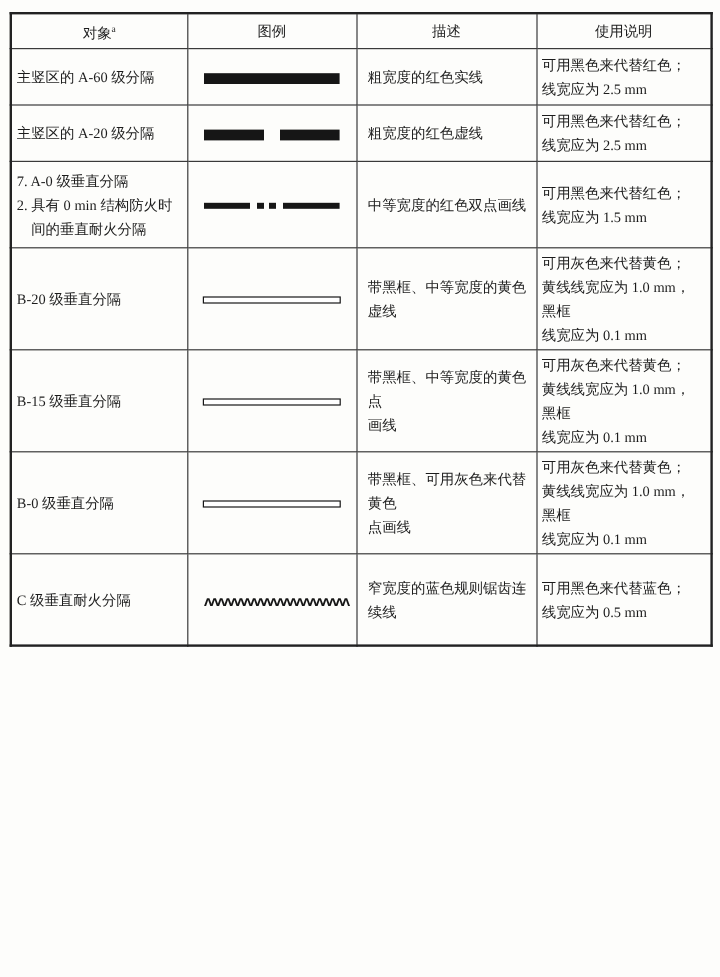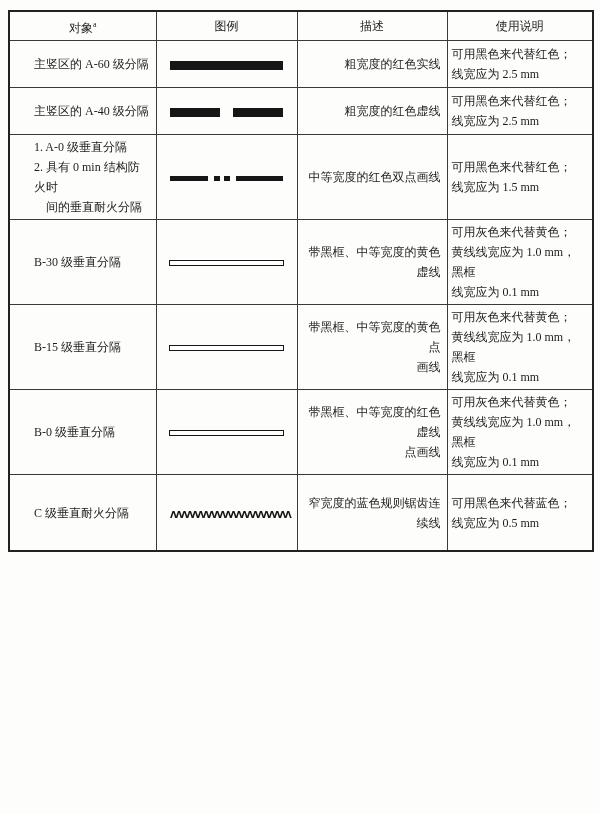--- a/index.html
+++ b/index.html
@@ -22,22 +22,22 @@
     border:1px solid #3a3a3a;
     font-size:12px;
     font-weight:normal;
     vertical-align:middle;
     padding:2px 6px;
     line-height:20px;
     overflow:hidden;
   }
   th{text-align:center;padding:2px 2px;}
   th sup{font-size:8px;vertical-align:super;}
-  td.c-obj{text-align:left;padding-left:24px;white-space:pre-wrap;}
-  td.c-desc{text-align:right;padding-left:9px;white-space:pre-wrap;}
+  td.c-obj{text-align:left;padding-left:4px;white-space:pre-wrap;}
+  td.c-desc{text-align:left;padding-left:9px;white-space:pre-wrap;}
   td.c-use{text-align:left;padding-left:4px;white-space:pre-wrap;margin-left:16px;}
   td.c-leg{text-align:center;padding:0;}
 
   
   tr.h24 td, tr.h24 th{height:24px;}
   tr.h42 td{height:42px;}
   tr.h44 td{height:44px;}
   tr.h77 td{height:77px;}
   tr.h67 td{height:67px;}
   tr.h45 td{height:45px;}
@@ -93,44 +93,44 @@
 
     <tr class="h42">
       <td class="c-obj">主竖区的 A-60 级分隔</td>
       <td class="c-leg"><span class="legend" data-legend="thick-solid"></span></td>
       <td class="c-desc">粗宽度的红色实线</td>
       <td class="c-use">可用黑色来代替红色；
 线宽应为 2.5 mm</td>
     </tr>
 
     <tr class="h42">
-      <td class="c-obj">主竖区的 A-40 级分隔</td>
+      <td class="c-obj">主竖区的 A-20 级分隔</td>
       <td class="c-leg"><span class="legend" data-legend="thick-dashed"></span></td>
       <td class="c-desc">粗宽度的红色虚线</td>
       <td class="c-use">可用黑色来代替红色；
 线宽应为 2.5 mm</td>
     </tr>
 
 
 
 
 
 
     <tr class="h67">
-      <td class="c-obj">1. A-0 级垂直分隔
+      <td class="c-obj">7. A-0 级垂直分隔
 2. 具有 0 min 结构防火时
 　间的垂直耐火分隔</td>
       <td class="c-leg"><span class="legend" data-legend="medium-dash-dot-dot"></span></td>
       <td class="c-desc">中等宽度的红色双点画线</td>
       <td class="c-use">可用黑色来代替红色；
 线宽应为 1.5 mm</td>
     </tr>
 
     <tr class="h69">
-      <td class="c-obj">B-30 级垂直分隔</td>
+      <td class="c-obj">B-20 级垂直分隔</td>
       <td class="c-leg"><span class="legend" data-legend="outline-bar"></span></td>
       <td class="c-desc">带黑框、中等宽度的黄色
 虚线</td>
       <td class="c-use">可用灰色来代替黄色；
 黄线线宽应为 1.0 mm，黑框
 线宽应为 0.1 mm</td>
     </tr>
 
     <tr class="h68">
       <td class="c-obj">B-15 级垂直分隔</td>
@@ -138,21 +138,21 @@
       <td class="c-desc">带黑框、中等宽度的黄色点
 画线</td>
       <td class="c-use">可用灰色来代替黄色；
 黄线线宽应为 1.0 mm，黑框
 线宽应为 0.1 mm</td>
     </tr>
 
     <tr class="h70">
       <td class="c-obj">B-0 级垂直分隔</td>
       <td class="c-leg"><span class="legend" data-legend="outline-bar"></span></td>
-      <td class="c-desc">带黑框、中等宽度的红色虚线
+      <td class="c-desc">带黑框、可用灰色来代替黄色
 点画线</td>
       <td class="c-use">可用灰色来代替黄色；
 黄线线宽应为 1.0 mm，黑框
 线宽应为 0.1 mm</td>
     </tr>
 
     <tr class="h71">
       <td class="c-obj">C 级垂直耐火分隔</td>
       <td class="c-leg"><span class="legend" data-legend="zigzag"></span></td>
       <td class="c-desc">窄宽度的蓝色规则锯齿连

